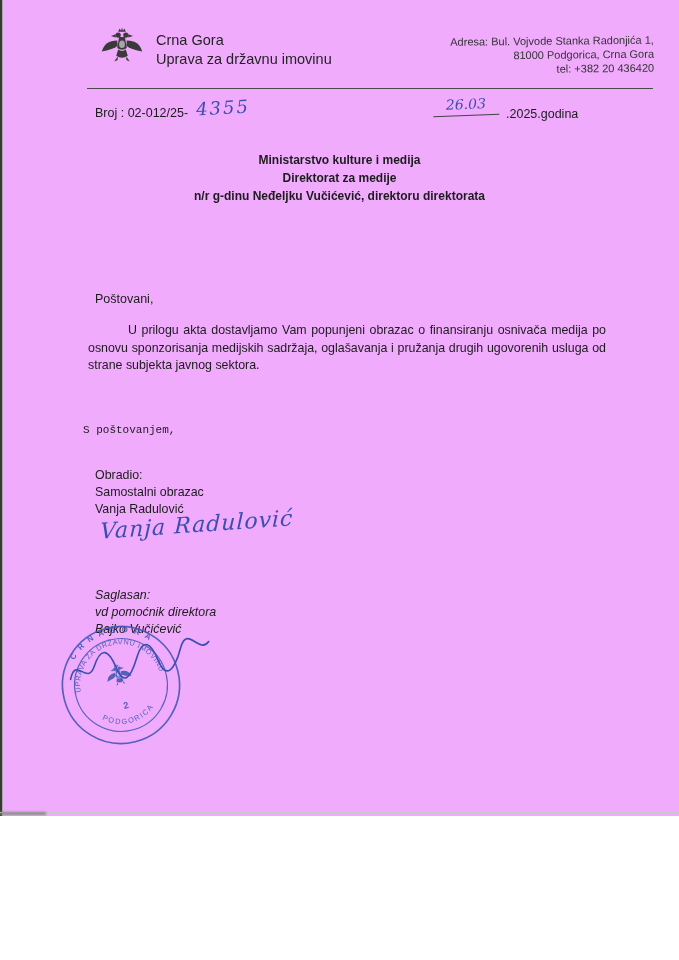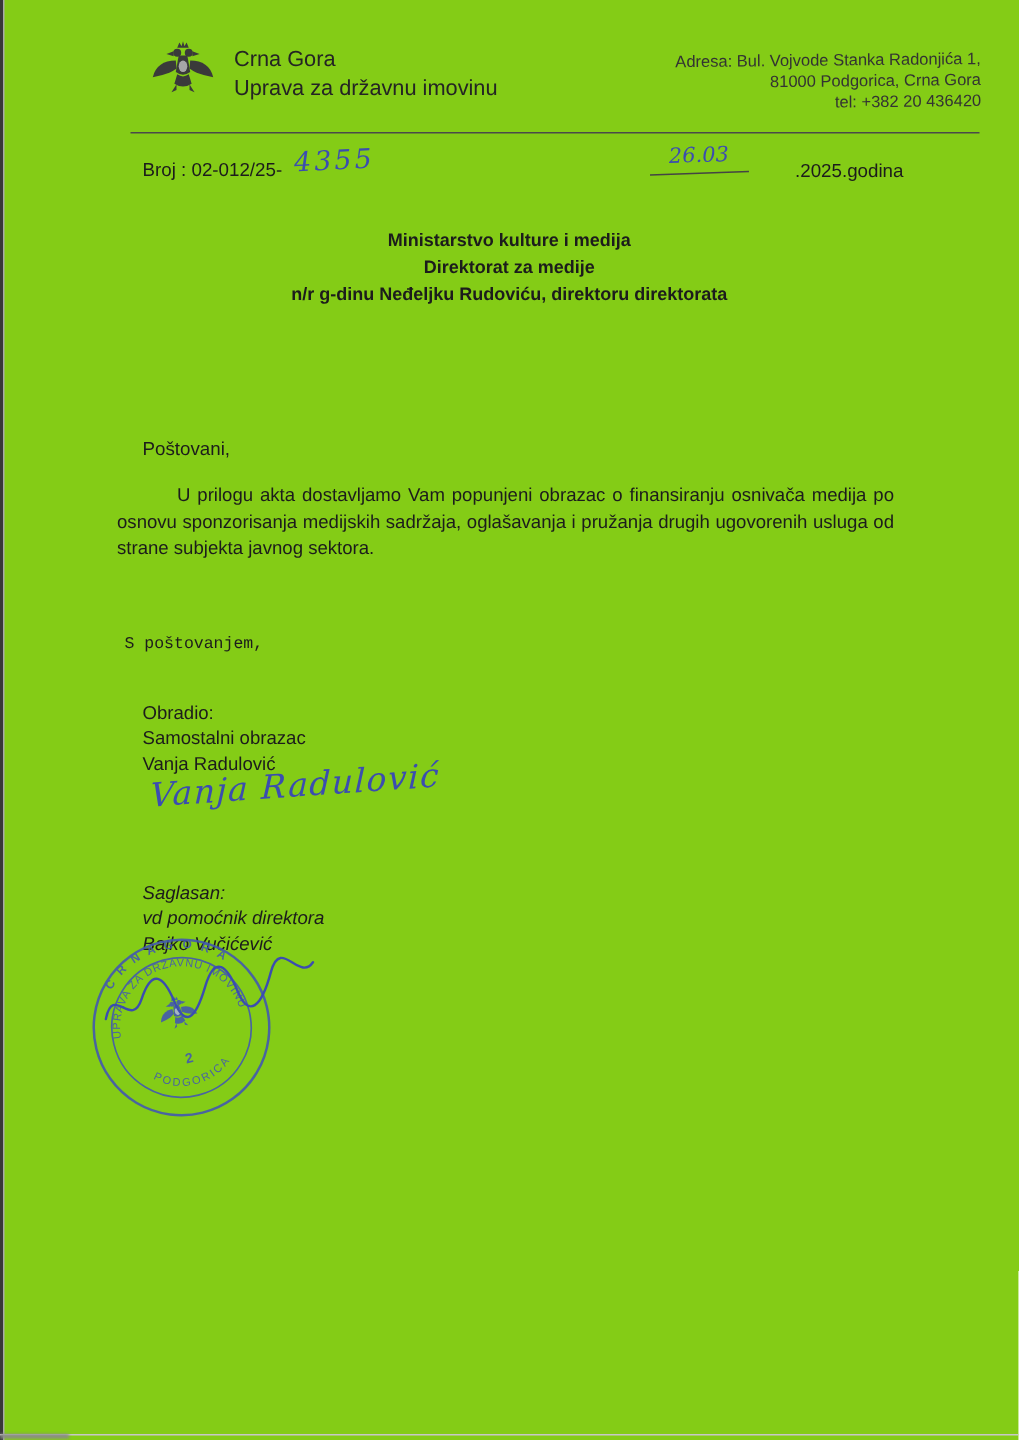--- a/index.html
+++ b/index.html
@@ -1,20 +1,20 @@
 <!DOCTYPE html>
 <html><head>
 <meta charset="utf-8">
 <style>
   html, body { margin: 0; padding: 0; background: #ffffff; }
   .page {
     position: relative;
     width: 679px;
-    height: 960px;
-    background: #84cc16;
+    height: 816px;
+    background: #f0abfc;
     font-family: "Liberation Sans", sans-serif;
     color: #1c1c1c;
     overflow: hidden;
   }
 
   
   .edge-left   { position:absolute; left:0; top:0; width:2px; height:100%; background:#383838; }
   .edge-left2  { position:absolute; left:2px; top:0; width:1px; height:100%; background:#a9a9a9; }
   .edge-bottom { position:absolute; left:0; bottom:3px; width:100%; height:1px; background:#c7c7c7; }
   .edge-smudge { position:absolute; left:0; bottom:1px; width:46px; height:3px; background:#8a8a8a; filter: blur(1px); }
@@ -31,29 +31,29 @@
 
   
   .ref-label { position:absolute; left:95px; top:106px; font-size:12.5px; }
   .hw { font-family:"DejaVu Serif", serif; font-style:italic; color:#3b4db0; }
   .hw-number { position:absolute; left:196px; top:97px; font-size:18px; transform:rotate(-3deg); letter-spacing:2px; }
   .hw-date {
     position:absolute; left:433px; top:96px; width:66px;
     font-size:14px; text-align:center; transform:rotate(-2deg);
     border-bottom:1px solid #444; padding-bottom:3px;
   }
-  .date-suffix { position:absolute; left:506px; top:107px; font-size:12.5px;margin-left:24px; }
+  .date-suffix { position:absolute; left:506px; top:107px; font-size:12.5px; }
 
   
   .recipient { position:absolute; left:0; top:151px; width:679px; text-align:center; font-weight:bold; font-size:12px; line-height:18px; }
 
   
   .salutation { position:absolute; left:95px; top:292px; font-size:12.5px;text-align:right; }
   .paragraph {
-    position:absolute; left:78px; top:322px; width:518px;
+    position:absolute; left:88px; top:322px; width:518px;
     font-size:12.4px; line-height:17.5px; text-align:justify; text-indent:40px;
   }
   .closing { position:absolute; left:83px; top:424px; font-size:11px;font-family:Liberation Mono, monospace; }
 
   
   .prepared { position:absolute; left:95px; top:467px; font-size:12.4px; line-height:17px; }
   .sig1 { position:absolute; left:100px; top:512px; font-size:22px; transform:rotate(-4deg) skewX(-6deg); letter-spacing:1px; }
 
   
   .approved { position:absolute; left:95px; top:587px; font-size:12.4px; line-height:17px;font-style:italic; }
@@ -116,21 +116,21 @@
   <div class="header-rule"></div>
 
   <div class="ref-label">Broj : 02-012/25-</div>
   <div class="hw hw-number">4355</div>
   <div class="hw hw-date">26.03</div>
   <div class="date-suffix">.2025.godina</div>
 
   <div class="recipient">
     <div>Ministarstvo kulture i medija</div>
     <div>Direktorat za medije</div>
-    <div>n/r g-dinu Neđeljku Rudoviću, direktoru direktorata</div>
+    <div>n/r g-dinu Neđeljku Vučićević, direktoru direktorata</div>
   </div>
 
   <div class="salutation">Poštovani,</div>
   <div class="paragraph">U prilogu akta dostavljamo Vam popunjeni obrazac o finansiranju osnivača medija po osnovu sponzorisanja medijskih sadržaja, oglašavanja i pružanja drugih ugovorenih usluga od strane subjekta javnog sektora.</div>
   <div class="closing">S poštovanjem,</div>
 
   <div class="prepared">
     <div>Obradio:</div>
     <div>Samostalni obrazac</div>
     <div>Vanja Radulović</div>

